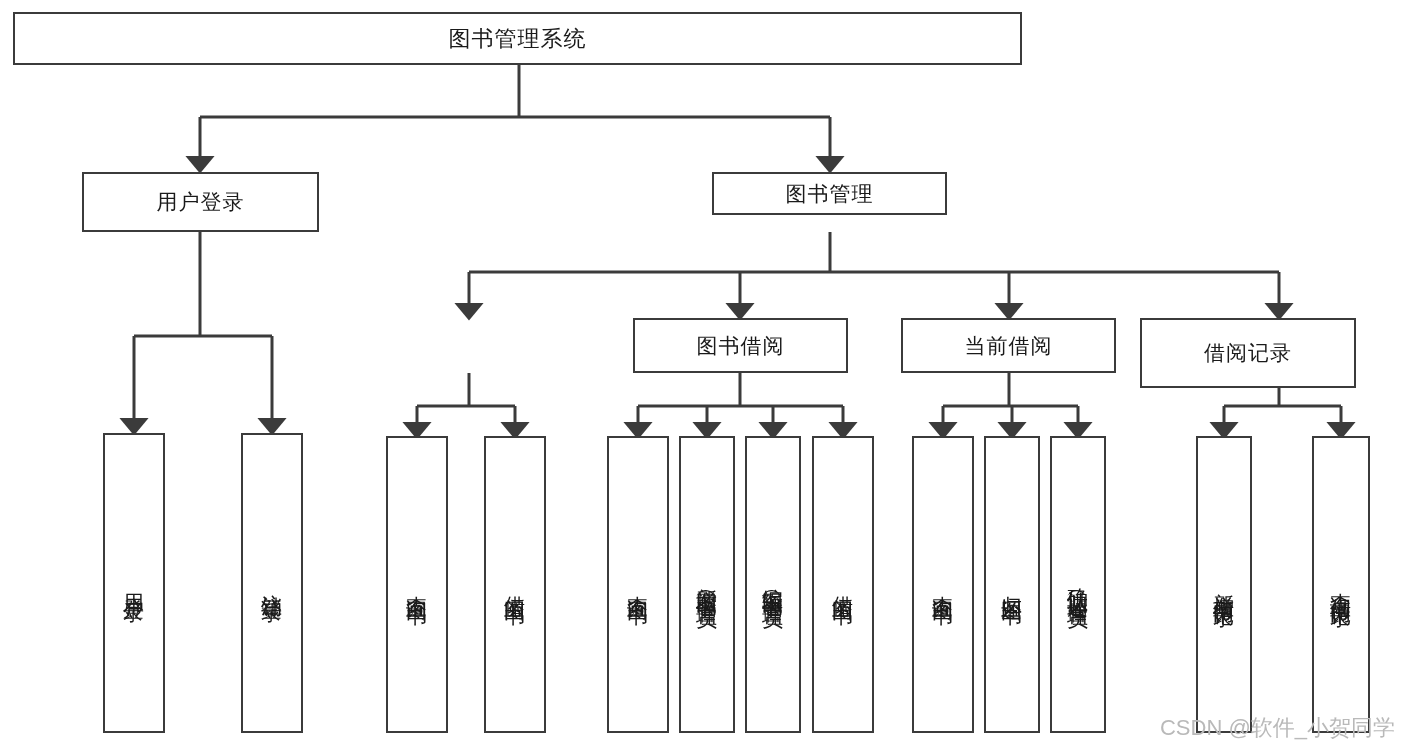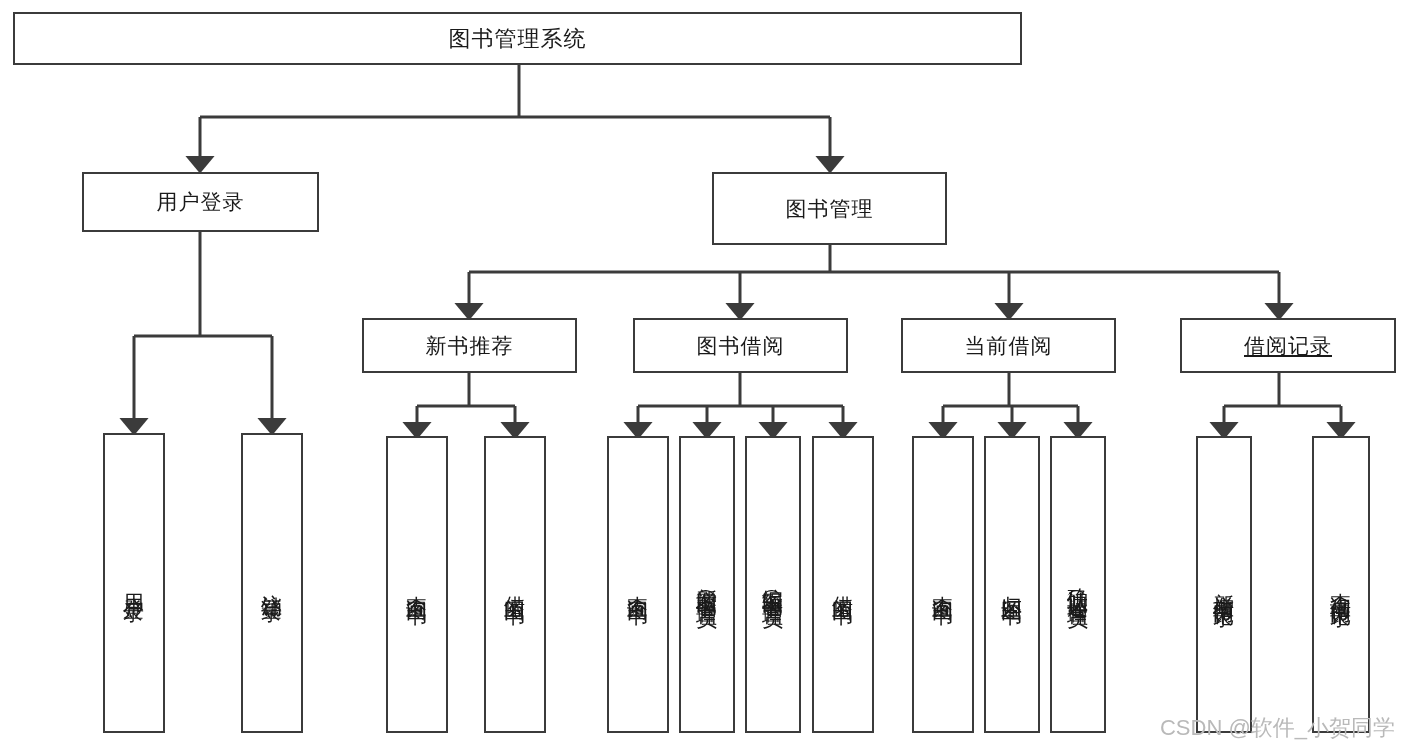--- a/index.html
+++ b/index.html
@@ -70,34 +70,31 @@
     <path class="lnk" d="M1341,406 L1341,426" marker-end="url(#ah)"></path>
   </svg>
 
   <div class="node h title" style="left:13px;top:12px;width:1009px;height:53px;">
     <span class="lbl">图书管理系统</span>
   </div>
 
   <div class="node h" style="left:82px;top:172px;width:237px;height:60px;">
     <span class="lbl">用户登录</span>
   </div>
-  <div class="node h" style="left:712px;top:172px;width:235px;height:73px;">
+  <div class="node h" style="left:712px;top:172px;width:235px;height:43px;">
     <span class="lbl">图书管理</span>
   </div>
 
-  <div class="node h" style="left:362px;top:318px;width:215px;height:55px;">
-    <span class="lbl">新书推荐</span>
-  </div>
   <div class="node h" style="left:633px;top:318px;width:215px;height:55px;font-family:Liberation Mono, monospace;">
     <span class="lbl">图书借阅</span>
   </div>
   <div class="node h" style="left:901px;top:318px;width:215px;height:55px;">
     <span class="lbl">当前借阅</span>
   </div>
-  <div class="node h" style="left:1180px;top:318px;width:216px;height:55px;text-decoration:underline;">
+  <div class="node h" style="left:1140px;top:318px;width:216px;height:70px;">
     <span class="lbl">借阅记录</span>
   </div>
 
   <div class="node v" style="left:103px;top:433px;width:62px;height:300px;">
     <span class="lbl">用户登录</span>
   </div>
   <div class="node v" style="left:241px;top:433px;width:62px;height:300px;">
     <span class="lbl">注销登录</span>
   </div>
 

